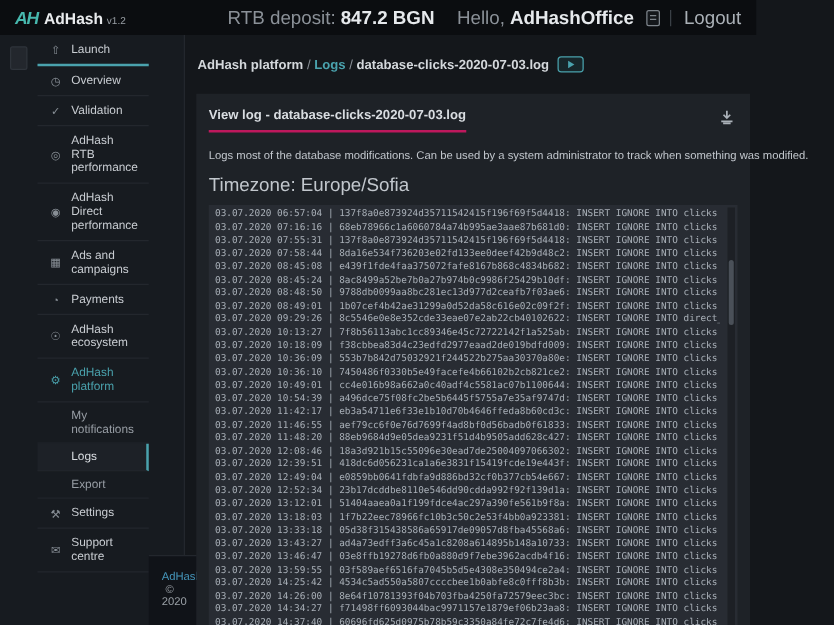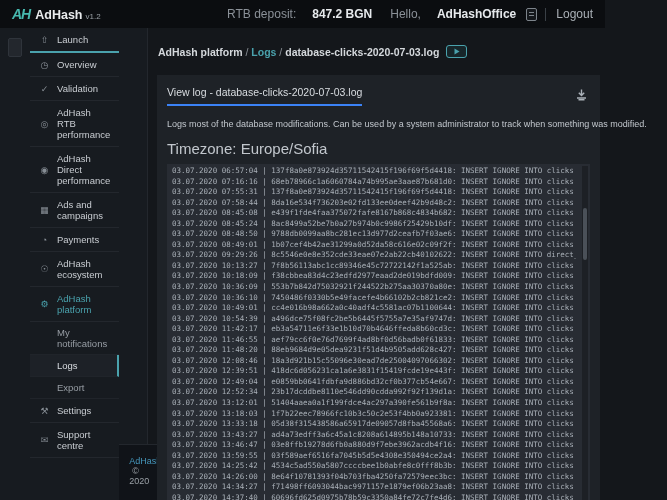--- a/index.html
+++ b/index.html
@@ -7,23 +7,23 @@
     font-family:"Liberation Sans",sans-serif; }
   .app { width:605px; height:500px; display:flex; flex-direction:column; }
 
   
   .topbar { height:28px; flex:0 0 28px; background:#0b0d10; display:flex;
     align-items:center; padding:0 12px; }
   .logo { display:flex; align-items:baseline; cursor:pointer; }
   .logo-mark { font-weight:bold; font-style:italic; font-size:14px; color:#47b8ae; letter-spacing:-1px; }
   .logo-name { color:#e9ebed; font-size:12.5px; font-weight:bold; margin-left:5px; }
   .logo-ver { color:#9aa0a6; font-size:8px; margin-left:3px; }
-  .topbar-right { margin-left:auto; display:flex; align-items:center; font-size:12px; }
+  .topbar-right { margin-left:auto; display:flex; align-items:center; font-size:15px; }
   .muted { color:#8b9198; }
-  .strong { color:#e6e9ec; font-weight:bold; margin-left:16px; }
+  .strong { color:#e6e9ec; font-weight:bold; margin-left:4px; }
   .tb-group { display:flex; align-items:center; }
   .tb-gap { margin-left:18px; }
   .doc-icon { width:11px; height:13px; border:1px solid #7d848b; border-radius:2px;
     margin:0 8px 0 10px; position:relative; background:#14171b; }
   .doc-icon:before { content:""; position:absolute; left:2px; top:3px; width:5px; height:1px;
     background:#7d848b; box-shadow:0 3px 0 #7d848b; }
   .tb-divider { width:1px; height:13px; background:#3a4046; margin-right:10px; }
   .logout { color:#aab0b6; cursor:pointer; }
 
   
@@ -60,22 +60,22 @@
   .bc-link { color:#4aa2ad; font-weight:bold; cursor:pointer; }
   .bc-sep { color:#8b9198; font-weight:normal; }
   .play-btn { width:21px; height:13px; border:1px solid #4aa2ad; border-radius:3px;
     background:#17262a; margin-left:7px; display:flex; align-items:center; justify-content:center;
     cursor:pointer; }
   .play-btn svg { display:block; }
 
   .card { background:#1e2227; flex:1; min-height:0; padding:11px 10px 0 10px;
     display:flex; flex-direction:column; }
   .card-head { display:flex; align-items:flex-start; justify-content:space-between; }
-  .view-log-title { font-size:10.5px; font-weight:normal; color:#d9dde1;
-    padding-bottom:6px; border-bottom:2px solid #3b82f6; }
+  .view-log-title { font-size:10.5px; font-weight:bold; color:#d9dde1;
+    padding-bottom:6px; border-bottom:2px solid #be185d; }
   .dl-btn { cursor:pointer; padding:1px 2px; }
   .desc { font-size:9px; color:#c2c7cd; margin-top:13px; white-space:nowrap; }
   .tz { font-size:15px; color:#c2c7cd; margin-top:11px; }
 
   .logwrap { position:relative; flex:1; min-height:0; background:#282c33; margin-top:7px;
     overflow:hidden; padding:2px 14px 0 5px; }
   .log-row { font-family:"DejaVu Sans Mono","Liberation Mono",monospace; font-size:7.5px;
     line-height:10.55px; color:#a9b0b8; white-space:pre; overflow:hidden; }
   .vscroll { position:absolute; top:2px; right:2px; bottom:0; width:6px; background:#1d2025; }
   .vthumb { position:absolute; top:42px; left:1px; width:4px; height:52px;

